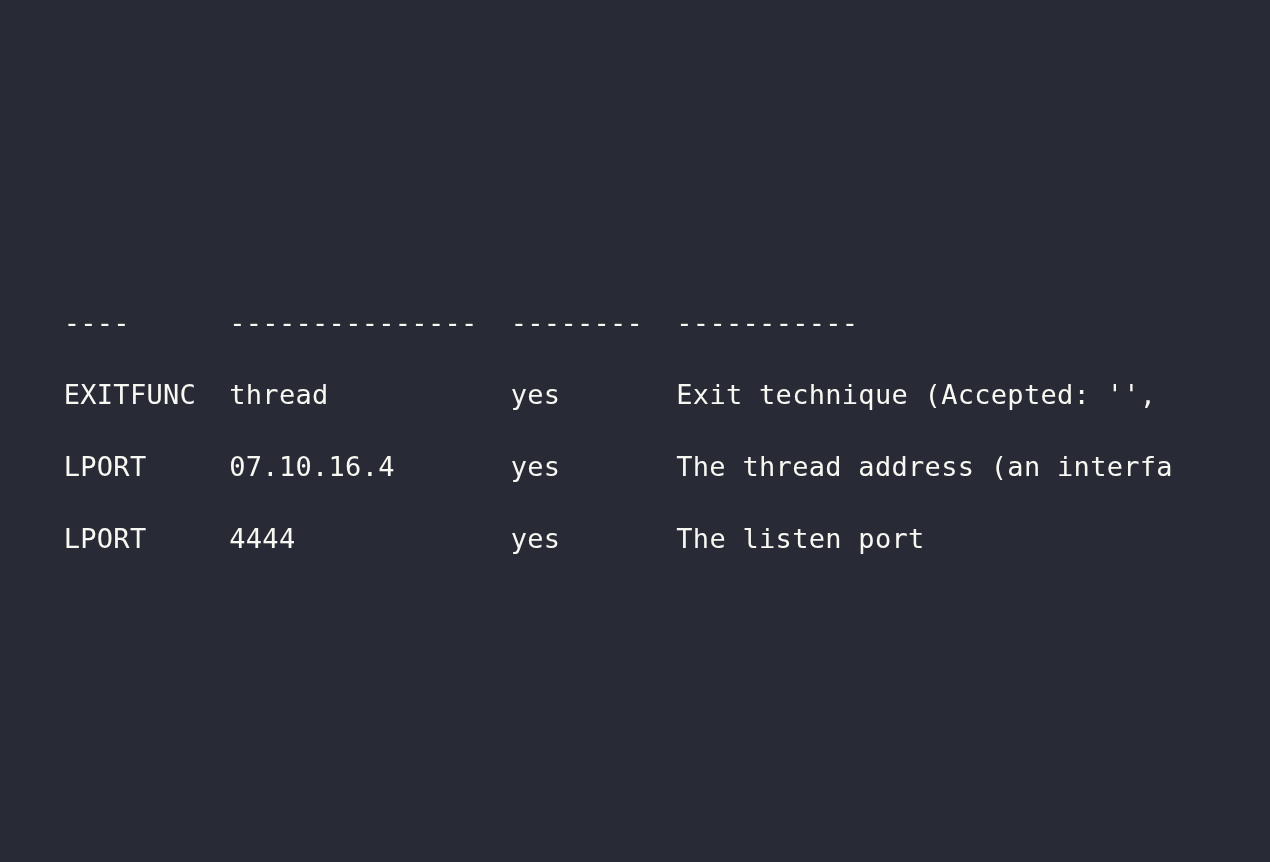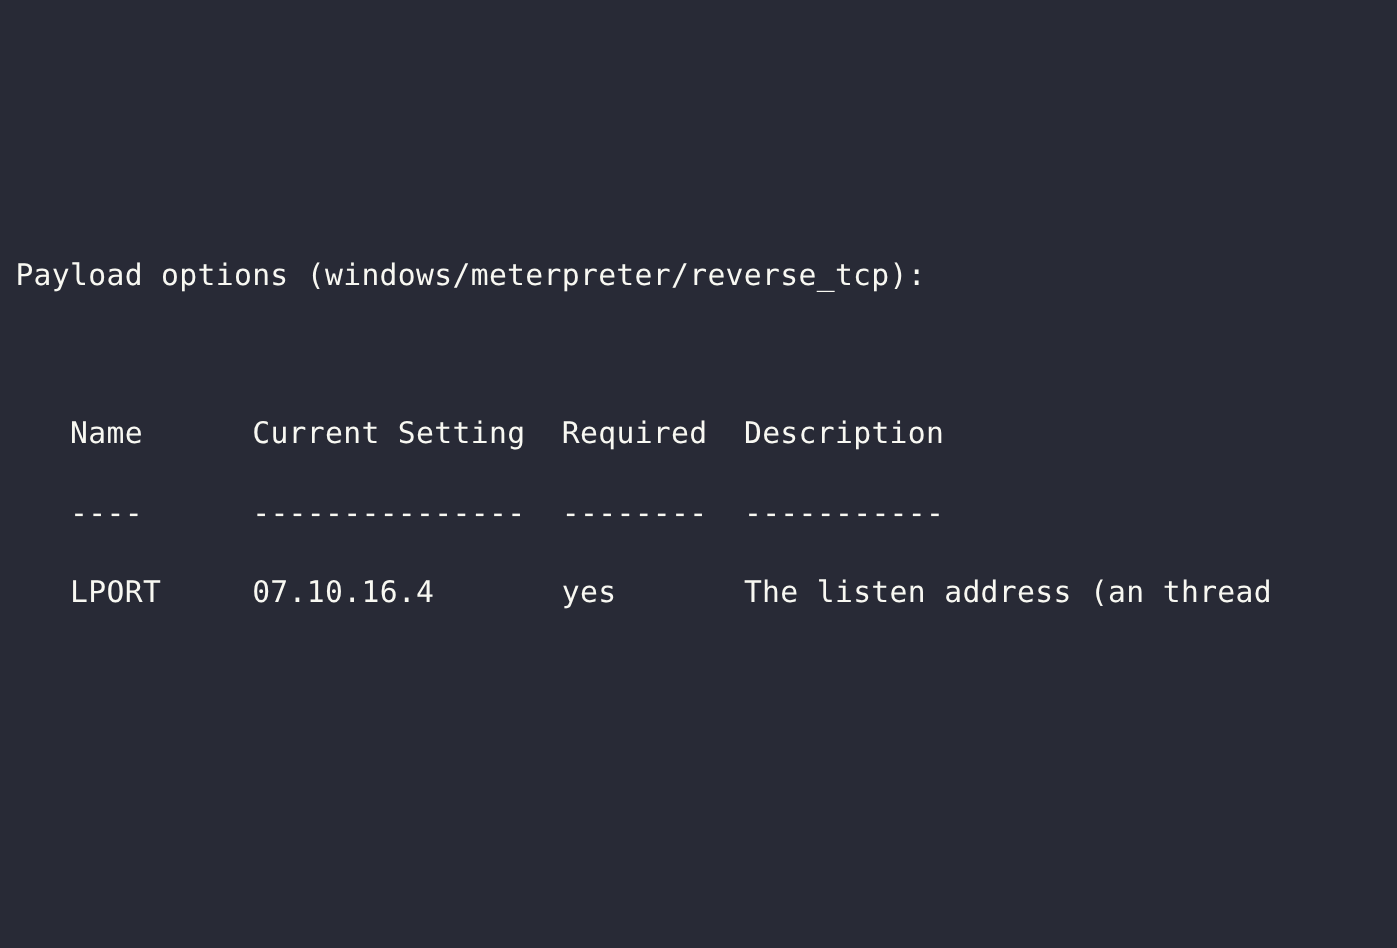--- a/index.html
+++ b/index.html
@@ -27,25 +27,25 @@
   }
   .row { white-space: pre; }
 </style>
 </head>
 <body>
 
 
 
 <div class="terminal">
 <div class="dim-top"> </div>
-<div class="row">Payload options (windows/meterpreter/reverse_tcp):</div>
 <div class="row"> </div>
-<div class="row">   <span>Name</span>      <span>Current Setting</span>  <span>Required</span>  <span>Description</span></div>
 <div class="row">   <span>----</span>      <span>---------------</span>  <span>--------</span>  <span>-----------</span></div>
-<div class="row">   <span>LPORT</span>     <span>07.10.16.4</span>       <span>yes</span>       <span>The listen address (an thread</span></div>
+<div class="row">   <span>EXITFUNC</span>  <span>thread</span>           <span>yes</span>       <span>Exit technique (Accepted: '',</span></div>
+<div class="row">   <span>LPORT</span>     <span>07.10.16.4</span>       <span>yes</span>       <span>The thread address (an interfa</span></div>
+<div class="row">   <span>LPORT</span>     <span>4444</span>             <span>yes</span>       <span>The listen port</span></div>
 <div class="row"> </div>
 <div class="row"> </div>
 
 
 
 
 
 
 
 

